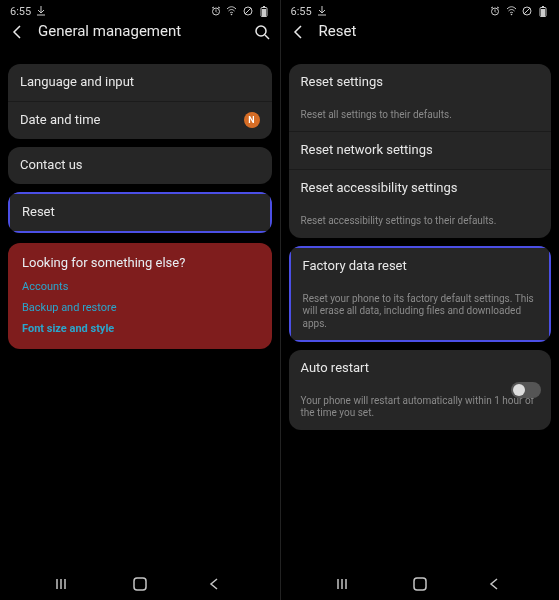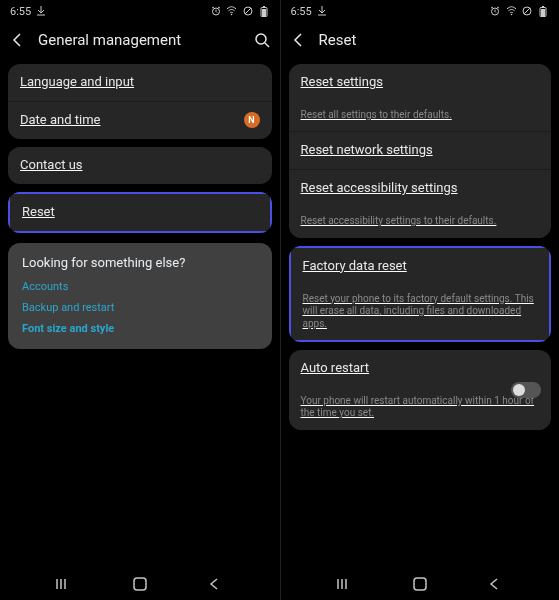--- a/index.html
+++ b/index.html
@@ -6,37 +6,37 @@
     html, body { width: 559px; height: 600px; background: #ffffff; font-family: -apple-system, Roboto, sans-serif; }
     .wrap { display: flex; width: 559px; height: 600px; }
     .phone { position: relative; width: 279.5px; height: 600px; background: #000; color: #fff; overflow: hidden; }
     .phone + .phone { border-left: 1px solid #222; }
 
     .statusbar { display: flex; justify-content: space-between; align-items: center; height: 22px; padding: 0 10px; font-size: 11px; color: #ccc; }
     .sb-left { display: flex; align-items: center; gap: 4px; text-align: right; }
     .sb-right { display: flex; align-items: center; gap: 4px; }
     .sb-ico { width: 12px; height: 12px; display: inline-flex; align-items: center; justify-content: center; }
 
-    .header { display: flex; align-items: center; height: 36px; padding: 0 8px; gap: 10px; }
+    .header { display: flex; height: 36px; padding: 0 8px; gap: 10px; }
     .hdr-back { width: 20px; height: 20px; display: flex; align-items: center; justify-content: center; }
     .hdr-title { font-size: 15px; flex: 1; color: #e8e8e8; }
     .hdr-search { width: 20px; height: 20px; display: flex; align-items: center; justify-content: center; }
 
     .content { padding: 6px 8px 0 8px; }
     .section { background: #262626; border-radius: 12px; overflow: hidden; margin-bottom: 8px; }
-    .item { padding: 10px 12px; position: relative; text-decoration: underline; }
+    .item { padding: 10px 12px; position: relative; }
     .item + .item { border-top: 1px solid #1b1b1b; }
     .item-title { font-size: 13px; color: #e8e8e8; line-height: 1.3; }
     .item-sub { font-size: 10px; color: #8a8a8a; margin-top: 18px; line-height: 1.25; }
 
     .item.highlighted { border: 2px solid #4b4fe6; border-radius: 6px; }
 
     .badge { position: absolute; right: 12px; top: 50%; transform: translateY(-50%); width: 16px; height: 16px; background: #d66d26; border-radius: 50%; display: flex; align-items: center; justify-content: center; font-size: 9px; color: #fff; font-weight: 600; }
 
-    .footer-card { background: #404040; border-radius: 12px; padding: 12px 14px 14px 14px; margin-top: 10px; }
+    .footer-card { background: #7f1d1d; border-radius: 12px; padding: 12px 14px 14px 14px; margin-top: 10px; }
     .footer-card .fc-title { font-size: 13px; color: #e8eef3; margin-bottom: 10px; }
     .fc-link { display: block; font-size: 11px; color: #2aa6cd; margin-bottom: 8px; }
 
     .toggle { position: absolute; right: 10px; top: 50%; transform: translateY(-50%); width: 30px; height: 16px; background: #555; border-radius: 16px; }
     .toggle::after { content: ""; position: absolute; width: 12px; height: 12px; background: #ddd; border-radius: 50%; top: 2px; left: 2px; }
 
     .navbar { position: absolute; bottom: 0; left: 0; right: 0; height: 32px; display: flex; align-items: center; justify-content: space-around; padding: 0 28px; }
     .nav-btn { width: 22px; height: 22px; display: flex; align-items: center; justify-content: center; color: #c4c4c4; }
 
     svg { display: block; }
@@ -119,21 +119,21 @@
 
       <div class="section" style="padding:0;">
         <div class="item highlighted" style="margin:0;">
           <div class="item-title">Reset</div>
         </div>
       </div>
 
       <div class="footer-card">
         <div class="fc-title">Looking for something else?</div>
         <a class="fc-link">Accounts</a>
-        <a class="fc-link">Backup and restart</a>
+        <a class="fc-link">Backup and restore</a>
         <a class="fc-link" style="margin-bottom:0;font-weight:bold;">Font size and style</a>
       </div>
     </div>
 
     <div class="navbar">
       <span class="nav-btn">
           <svg width="18" height="12" viewBox="0 0 18 12">
             <path d="M1 1v10M5 1v10M9 1v10" stroke="#c4c4c4" stroke-width="1.5"></path>
           </svg>
         </span>

